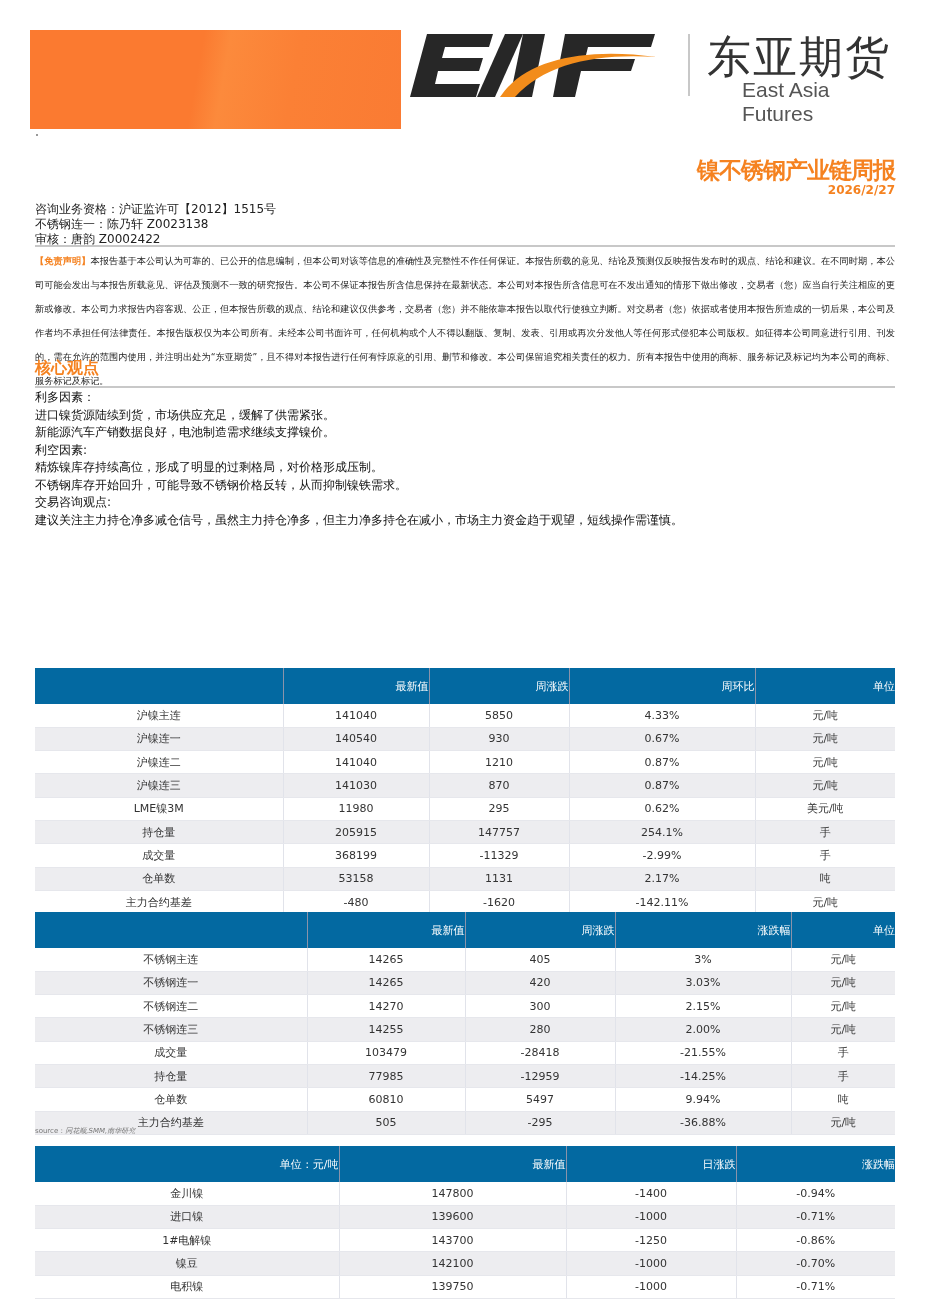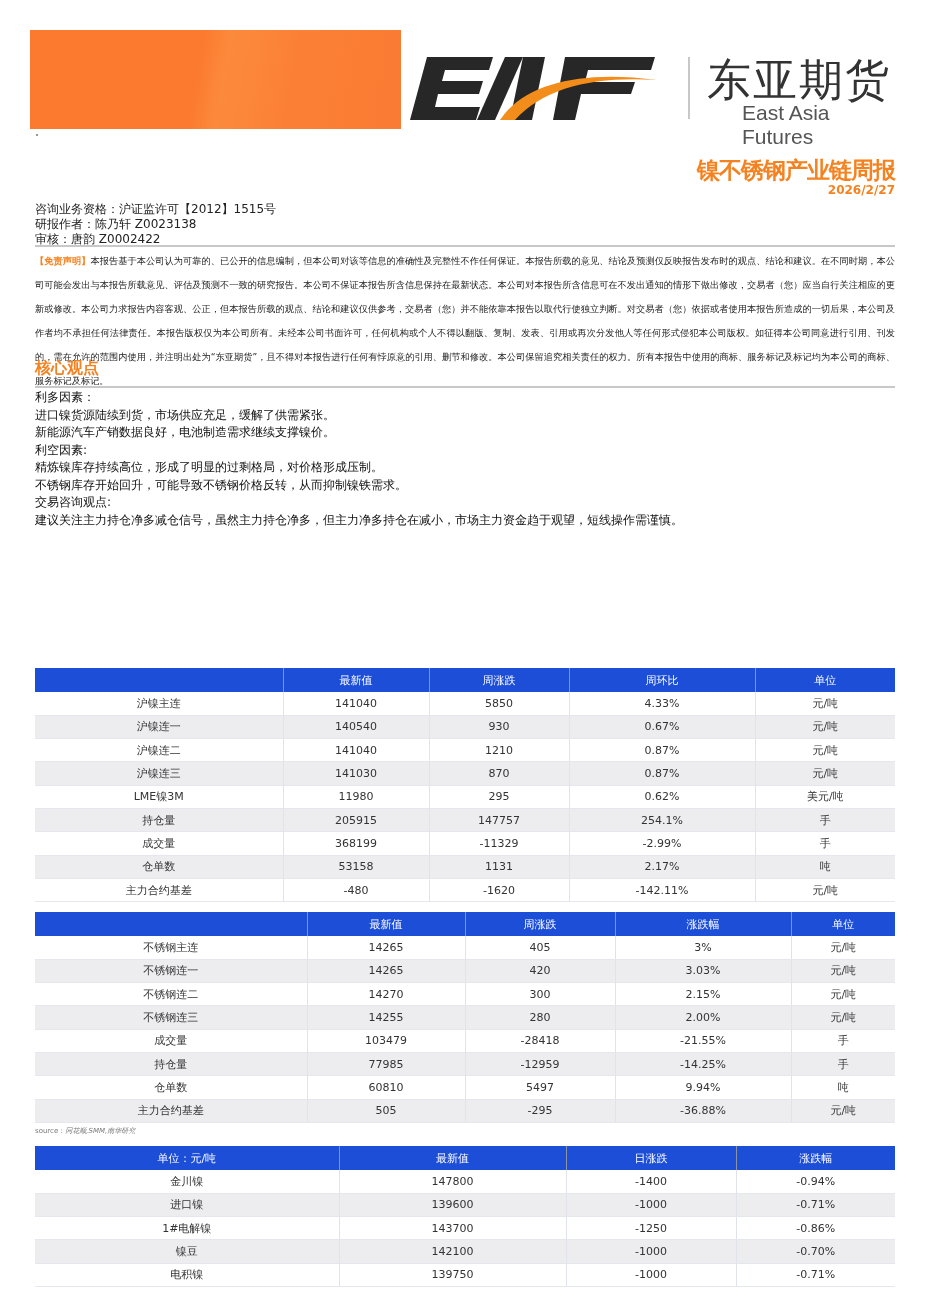--- a/index.html
+++ b/index.html
@@ -5,21 +5,21 @@
   * { box-sizing: border-box; margin: 0; padding: 0; }
   body {
     width: 930px; height: 1303px; background: #ffffff;
     font-family: "DejaVu Sans", "Liberation Sans", sans-serif;
     color: #000; position: relative; overflow: hidden;
   }
   .banner {
     position: absolute; left: 30px; top: 30px; width: 371px; height: 99px;
     background: linear-gradient(100deg, #fb7a30 0%, #fb7a30 45%, #fc8a3c 52%, #fb8035 70%, #fa7b33 100%);
   }
-  .logo-wrap { position: absolute; left: 405px; top: 47px; width: 500px; height: 90px; }
+  .logo-wrap { position: absolute; left: 405px; top: 24px; width: 500px; height: 90px; }
   .logo-svg { position: absolute; left: 0; top: 5px; }
   .logo-divider { position: absolute; left: 283px; top: 10px; width: 2px; height: 62px; background: #c8c8c8; }
   .logo-cn {
     position: absolute; left: 302px; top: 4px; font-size: 44px; color: #333; letter-spacing: 2px;
     font-family: "DejaVu Sans", sans-serif;
   }
   .logo-en {
     position: absolute; left: 305px; top: 54px; font-size: 21px; color: #555;
     font-family: "Liberation Sans", sans-serif;
     margin-left: 32px;
@@ -41,22 +41,22 @@
   .section-title {
     position: absolute; left: 35px; top: 358px; font-size: 16px; font-weight: bold; color: #f58220;
   }
   .section-rule { position: absolute; left: 35px; top: 386px; width: 860px; height: 2px; background: #c8c8c8; }
   .core { position: absolute; left: 35px; top: 389px; font-size: 12px; line-height: 17.5px; color: #111; }
   table.dt {
     position: absolute; left: 35px; width: 860px; border-collapse: collapse;
     font-size: 11px; color: #333; table-layout: fixed;
   }
   table.dt th {
-    background: #1d4ed8; color: #fff; font-weight: normal; height: 24px;
-    border-left: 1px solid #8a93aa; text-align: center;
+    background: #0369a1; color: #fff; font-weight: normal; height: 36px;
+    border-left: 1px solid #8a93aa; text-align: right;
   }
   table.dt th:first-child { border-left: none; }
   table.dt td {
     height: 23.3px; text-align: center; border-left: 1px solid #e1e3ea; border-bottom: 1px solid #e6e7ec;
   }
   table.dt td:first-child { border-left: none; }
   table.dt tr:nth-child(even) td { background: #ededf0; }
   table.dt tr:nth-child(odd) td { background: #ffffff; }
   .source { position: absolute; left: 35px; top: 1126px; font-size: 7px; color: #777; }
   .source i { font-style: italic; }
@@ -79,21 +79,21 @@
   <div class="logo-en">East Asia Futures</div>
 </div>
 
 <div class="dot"></div>
 
 <div class="report-title">镍不锈钢产业链周报</div>
 <div class="report-date">2026/2/27</div>
 
 <div class="meta">
   <div>咨询业务资格：沪证监许可【2012】1515号</div>
-  <div>研报作者：陈乃轩 Z0023138</div>
+  <div>不锈钢连一：陈乃轩 Z0023138</div>
   <div>审核：唐韵 Z0002422</div>
 </div>
 
 <div class="disclaimer"><span class="tag">【免责声明】</span><span>本报告基于本公司认为可靠的、已公开的信息编制，但本公司对该等信息的准确性及完整性不作任何保证。本报告所载的意见、结论及预测仅反映报告发布时的观点、结论和建议。在不同时期，本公司可能会发出与本报告所载意见、评估及预测不一致的研究报告。本公司不保证本报告所含信息保持在最新状态。本公司对本报告所含信息可在不发出通知的情形下做出修改，交易者（您）应当自行关注相应的更新或修改。本公司力求报告内容客观、公正，但本报告所载的观点、结论和建议仅供参考，交易者（您）并不能依靠本报告以取代行使独立判断。对交易者（您）依据或者使用本报告所造成的一切后果，本公司及作者均不承担任何法律责任。本报告版权仅为本公司所有。未经本公司书面许可，任何机构或个人不得以翻版、复制、发表、引用或再次分发他人等任何形式侵犯本公司版权。如征得本公司同意进行引用、刊发的，需在允许的范围内使用，并注明出处为“东亚期货”，且不得对本报告进行任何有悖原意的引用、删节和修改。本公司保留追究相关责任的权力。所有本报告中使用的商标、服务标记及标记均为本公司的商标、服务标记及标记。</span></div>
 
 <div class="section-title">核心观点</div>
 <div class="section-rule"></div>
 
 <div class="core">
   <div>利多因素：</div>

